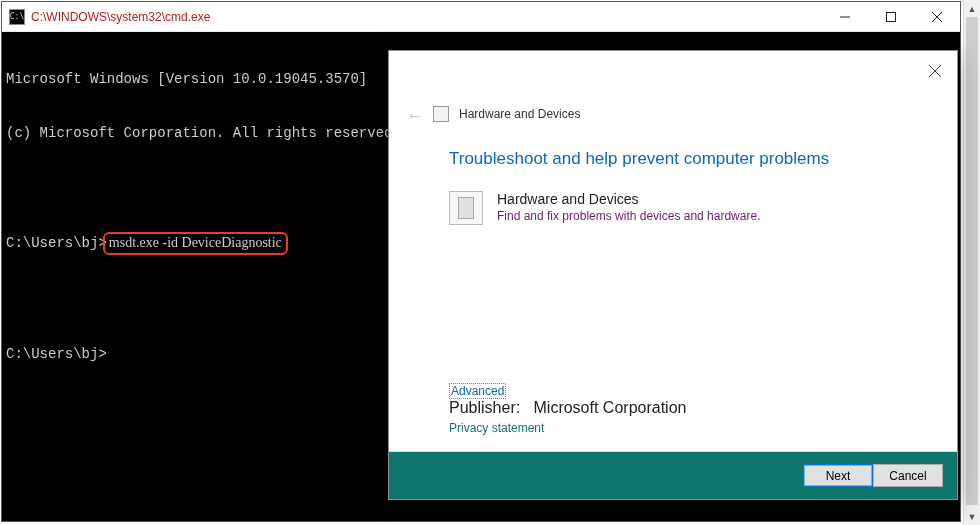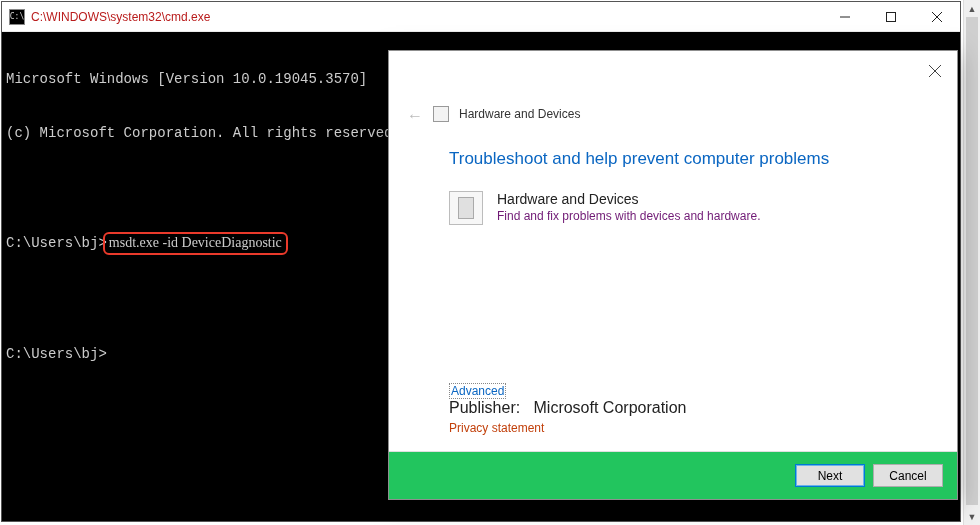--- a/index.html
+++ b/index.html
@@ -113,27 +113,27 @@
     }
     .item-icon-inner {
       width:16px; height:22px; background:#e0e0e0;
       border:1px solid #aaa;
     }
     .item-title { font-size:14px; color:#222; margin-bottom:2px; }
     .item-desc { font-size:12px; color:#701a75; }
     .dlg-lower { padding: 0 40px 0 60px; }
     .advanced { color:#0a66c2; font-size:12px; display:inline-block; border: 1px dotted #888; padding: 0 1px; }
     .publisher { font-size:16px; color:#222; }
-    .privacy { color:#c2410c; font-size:12px; margin-top:4px; display:inline-block; }
+    .privacy { color:#0f766e; font-size:12px; margin-top:4px; display:inline-block; }
     .dlg-footer {
       border-top: 1px solid #dfdfdf;
-      background:#22c55e;
+      background:#0f766e;
       height: 48px;
       display:flex; justify-content:flex-end; align-items:center;
-      gap: 8px; padding-right: 14px;
+      gap: 0; padding-right: 14px;
     }
     .btn {
       min-width: 70px; height: 23px;
       background:#e1e1e1;
       border:1px solid #adadad;
       font-size:12px; font-family:inherit;
       display:flex; align-items:center; justify-content:center;
       padding: 0 12px;
     }
     .btn.default { border:1px solid #0078d7; box-shadow: inset 0 0 0 1px #6bb2e7; }

